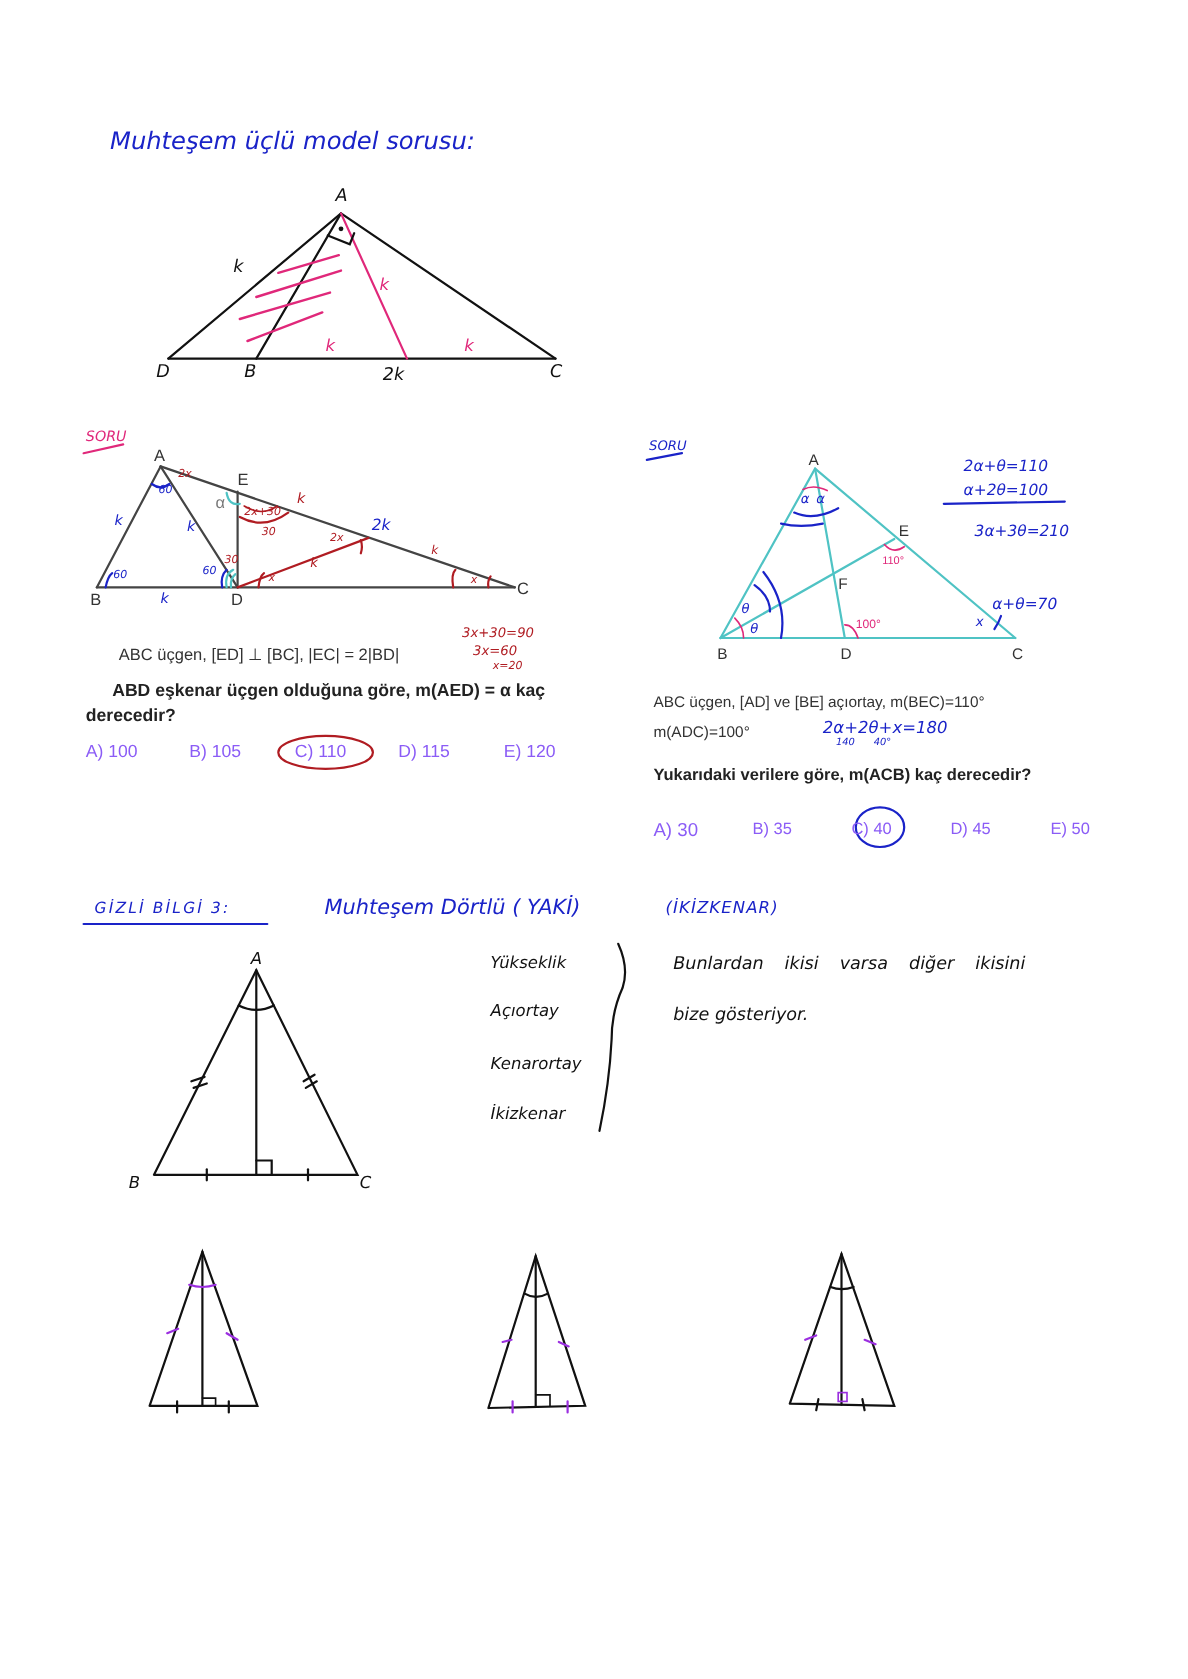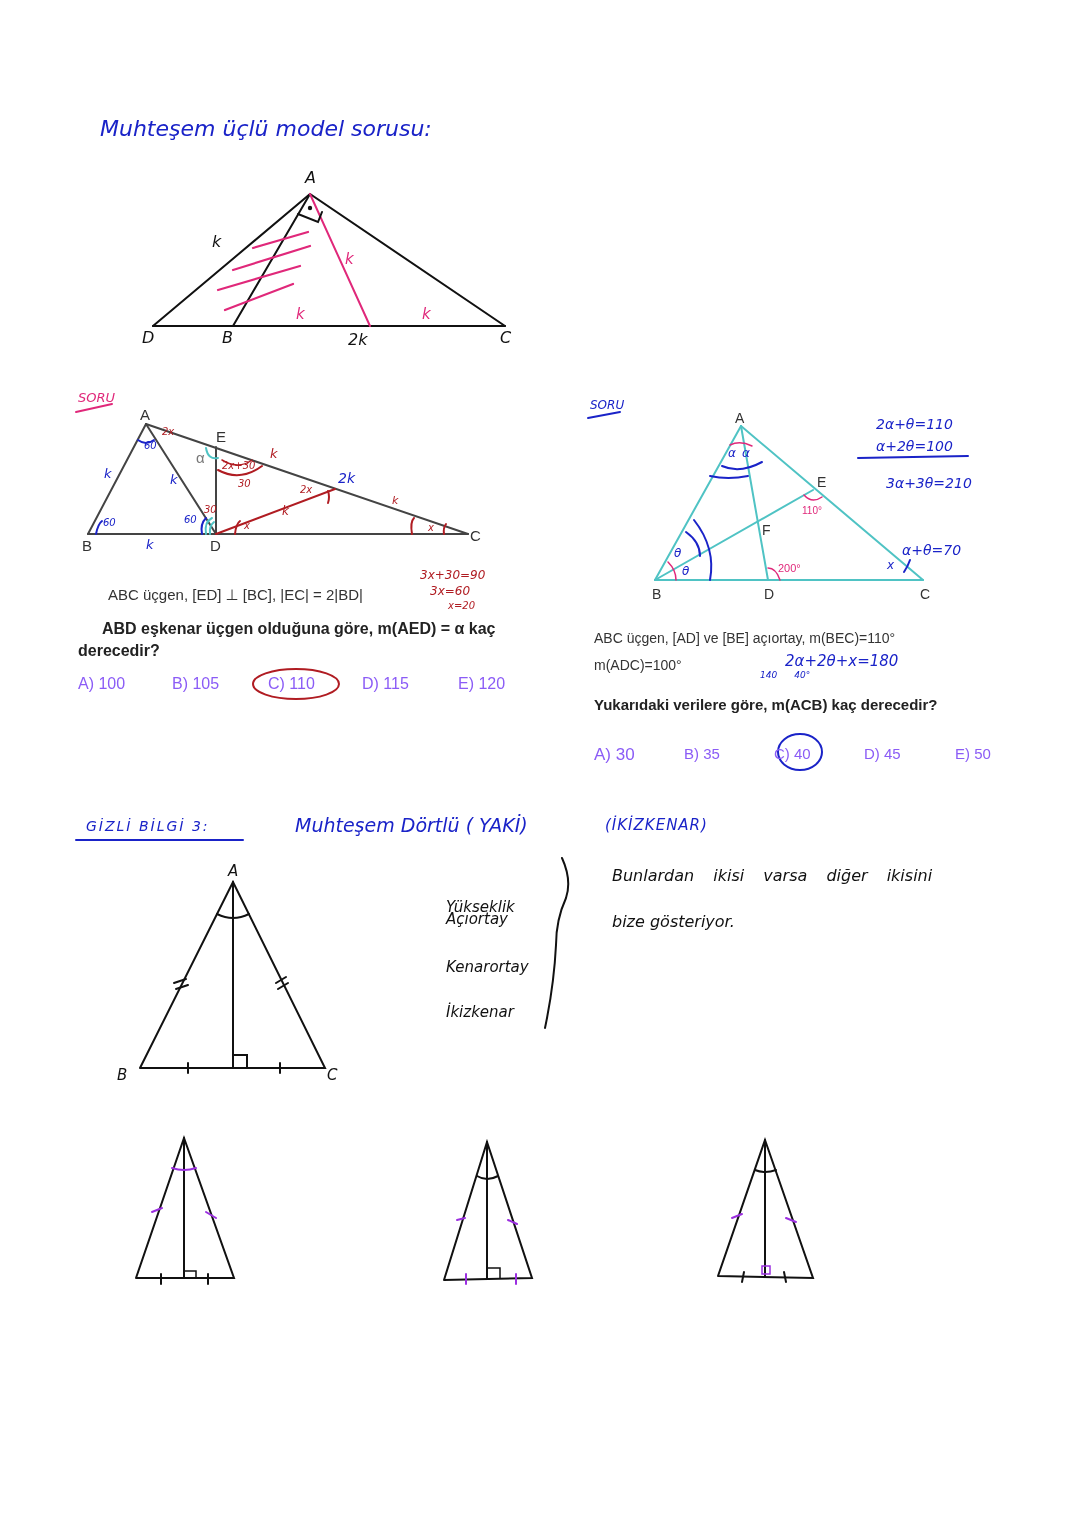--- a/index.html
+++ b/index.html
@@ -191,49 +191,49 @@
 
 <div class="panel-right" style="z-index:-1;"></div>
 <div class="abs hand-blue" style="left:590px; top:398px; font-size:12px;">SORU</div>
 <div class="abs print" style="left:735px; top:410px; font-size:14px;">A</div>
 <div class="abs print" style="left:652px; top:586px; font-size:14px;">B</div>
 <div class="abs print" style="left:920px; top:586px; font-size:14px;">C</div>
 <div class="abs print" style="left:764px; top:586px; font-size:14px;">D</div>
 <div class="abs print" style="left:817px; top:474px; font-size:14px;">E</div>
 <div class="abs print" style="left:762px; top:522px; font-size:14px;">F</div>
 <div class="abs" style="left:802px; top:505px; font-size:10px; color:#e0287a;">110°</div>
-<div class="abs" style="left:778px; top:562px; font-size:11px; color:#e0287a;">200°</div>
+<div class="abs" style="left:778px; top:562px; font-size:11px; color:#e0287a;">100°</div>
 <div class="abs hand-blue" style="left:728px; top:446px; font-size:12px;">α</div>
 <div class="abs hand-blue" style="left:742px; top:446px; font-size:12px;">α</div>
 <div class="abs hand-blue" style="left:674px; top:546px; font-size:12px;">θ</div>
 <div class="abs hand-blue" style="left:682px; top:564px; font-size:12px;">θ</div>
 <div class="abs hand-blue" style="left:887px; top:558px; font-size:12px;">x</div>
 
 <div class="abs hand-blue" style="left:876px; top:416px; font-size:14px;">2α+θ=110</div>
 <div class="abs hand-blue" style="left:876px; top:438px; font-size:14px;">α+2θ=100</div>
 <div class="abs hand-blue" style="left:886px; top:475px; font-size:14px;">3α+3θ=210</div>
 <div class="abs hand-blue" style="left:902px; top:518px; font-size:14px;margin-top:24px;">α+θ=70</div>
 
 <div class="abs print" style="left:594px; top:630px; font-size:14px;">ABC üçgen, [AD] ve [BE] açıortay, m(BEC)=110°</div>
 <div class="abs print" style="left:594px; top:657px; font-size:14px;">m(ADC)=100°</div>
-<div class="abs hand-blue" style="left:748px; top:652px; font-size:15px;margin-left:37px;">2α+2θ+x=180</div>
+<div class="abs hand-blue" style="left:748px; top:652px; font-size:15px;">2α+2θ+x=180</div>
 <div class="abs hand-blue" style="left:760px; top:670px; font-size:9px; white-space:pre;">140      40°</div>
 <div class="abs print-bold" style="left:594px; top:696px; font-size:15px;">Yukarıdaki verilere göre, m(ACB) kaç derecedir?</div>
 
 <div class="opt" style="left:594px; top:745px; font-size:17px;">A) 30</div>
 <div class="opt" style="left:684px; top:745px; font-size:15px;">B) 35</div>
 <div class="opt" style="left:774px; top:745px; font-size:15px;">C) 40</div>
 <div class="opt" style="left:864px; top:745px; font-size:15px;">D) 45</div>
 <div class="opt" style="left:955px; top:745px; font-size:15px;">E) 50</div>
 
 <div class="abs hand-blue" style="left:86px; top:818px; font-size:14px; letter-spacing:2px;">GİZLİ BİLGİ 3:</div>
 <div class="abs hand-blue" style="left:295px; top:814px; font-size:19px;">Muhteşem Dörtlü ( YAKİ)</div>
 <div class="abs hand-blue" style="left:605px; top:816px; font-size:15px; letter-spacing:1px;">(İKİZKENAR)</div>
 
-<div class="abs hand-black" style="left:446px; top:866px; font-size:15px;margin-top:32px;">Yükseklik</div>
+<div class="abs hand-black" style="left:446px; top:866px; font-size:15px;">Yükseklik</div>
 <div class="abs hand-black" style="left:446px; top:910px; font-size:15px;">Açıortay</div>
 <div class="abs hand-black" style="left:446px; top:958px; font-size:15px;">Kenarortay</div>
 <div class="abs hand-black" style="left:446px; top:1003px; font-size:15px;">İkizkenar</div>
 
 <div class="abs hand-black" style="left:612px; top:866px; font-size:16px; word-spacing:14px;text-align:center;">Bunlardan ikisi varsa diğer ikisini</div>
 <div class="abs hand-black" style="left:612px; top:912px; font-size:16px;">bize gösteriyor.</div>
 
 <div class="abs hand-black" style="left:228px; top:862px; font-size:15px;">A</div>
 <div class="abs hand-black" style="left:117px; top:1066px; font-size:15px;">B</div>
 <div class="abs hand-black" style="left:327px; top:1066px; font-size:15px;">C</div>

